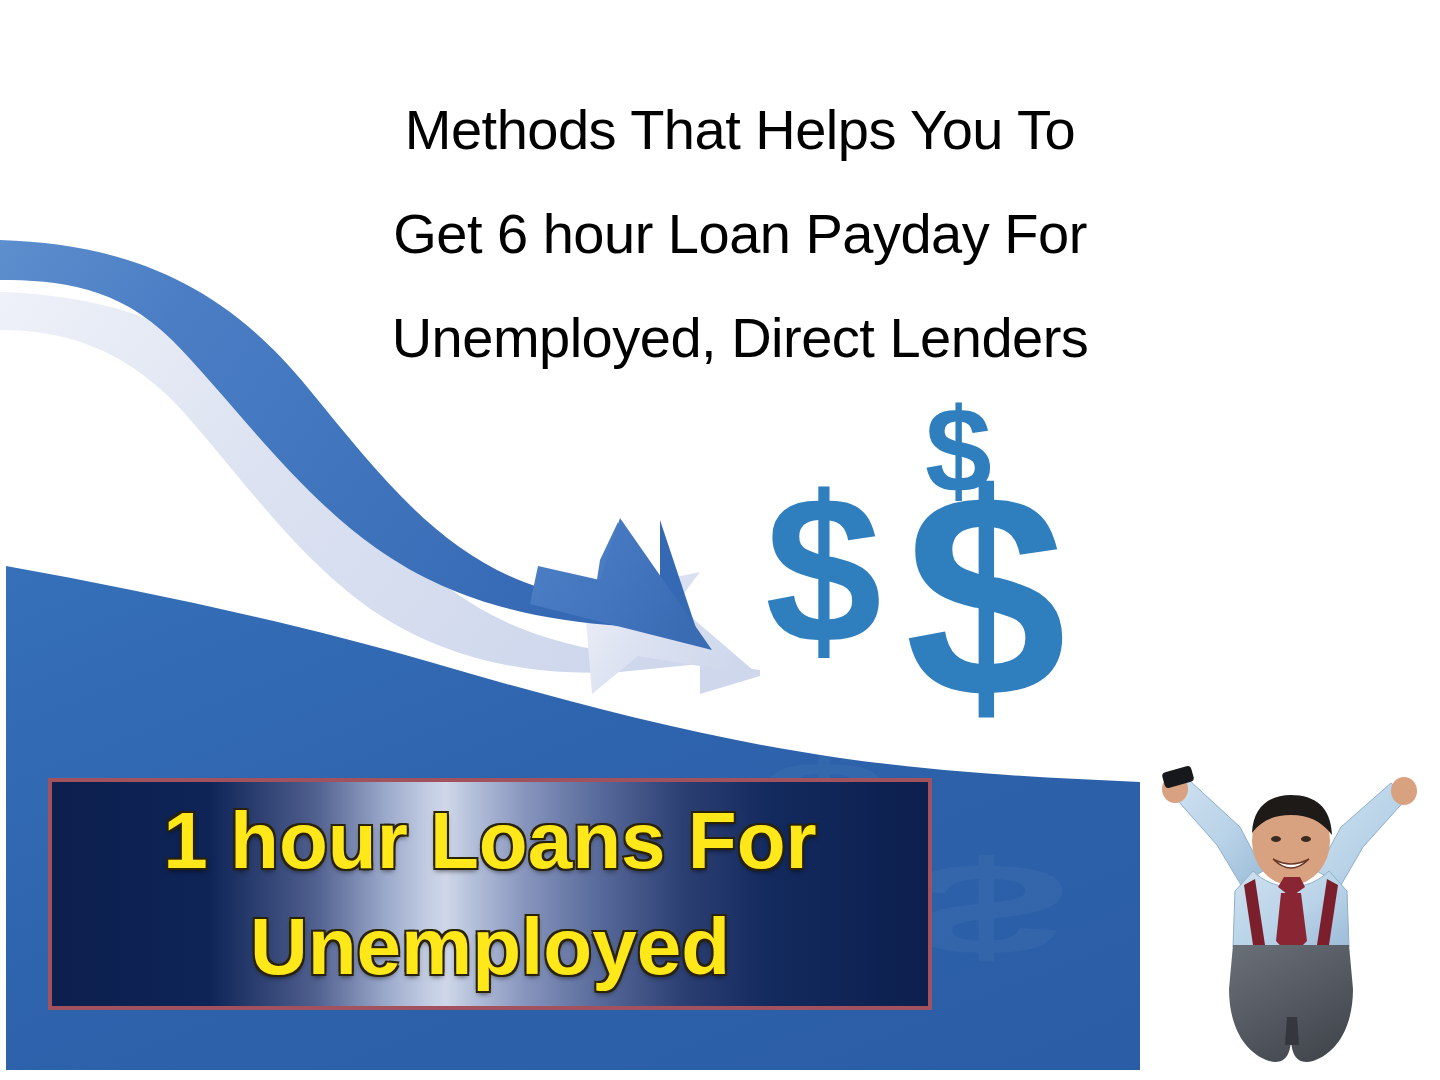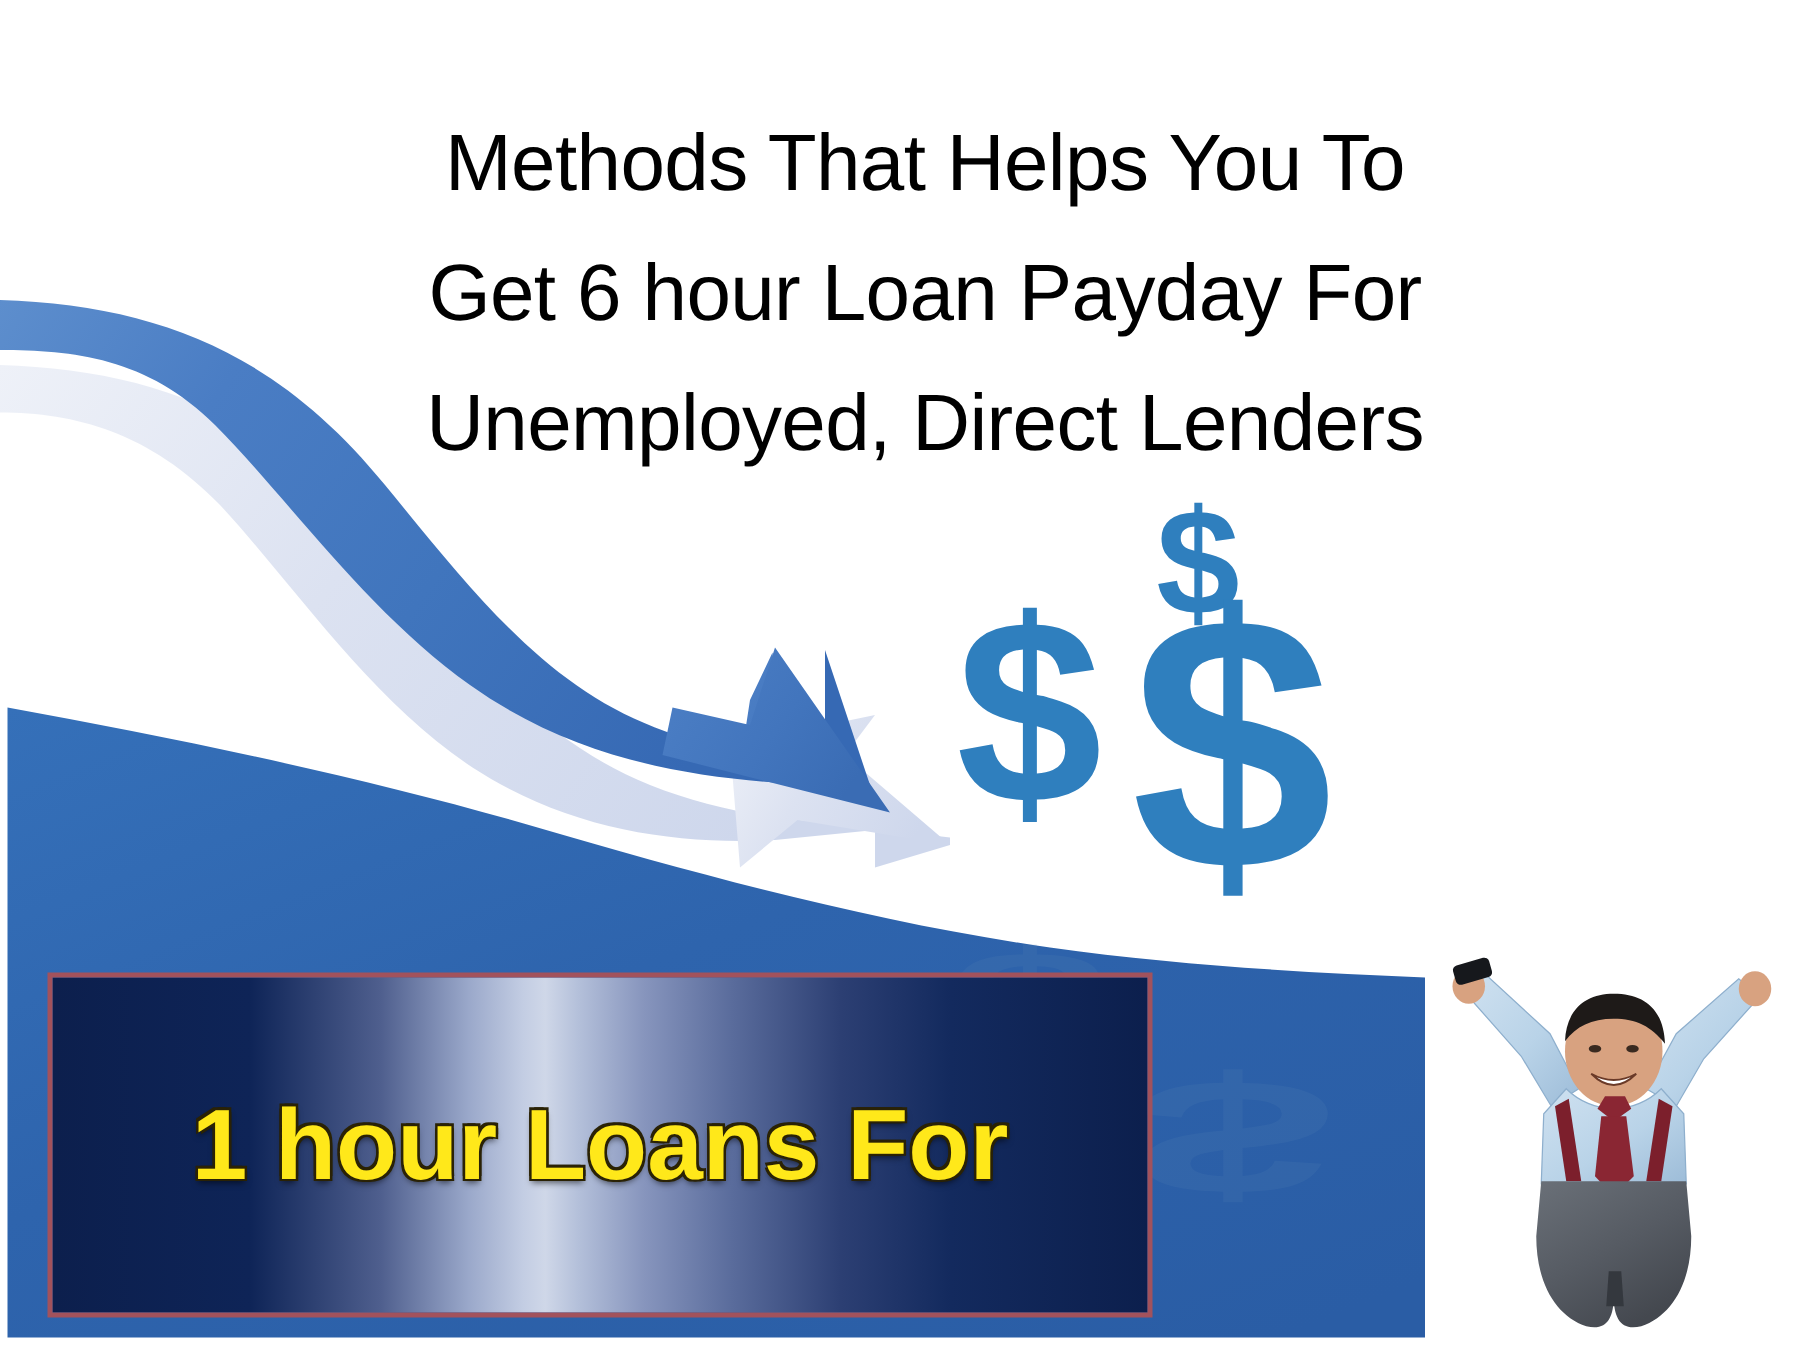--- a/index.html
+++ b/index.html
@@ -24,21 +24,21 @@
     position: absolute;
     left: 150px;
     top: 78px;
     width: 1180px;
     text-align: center;
     z-index: 40;
   }
   .title-line {
     display: block;
     font-family: "Liberation Sans", sans-serif;
-    font-size: 64px;
+    font-size: 56px;
     line-height: 104px;
     font-weight: 400;
     color: #000000;
     white-space: nowrap;
     letter-spacing: -0.5px;
   }
 
   
   .artwork {
     position: absolute;
@@ -98,24 +98,24 @@
     left: 1145px;
     top: 745px;
     width: 290px;
     height: 330px;
     z-index: 30;
   }
 
   
   .banner {
     position: absolute;
-    left: 38px;
+    left: 48px;
     top: 778px;
     width: 884px;
-    height: 276px;
+    height: 232px;
     border: 4px solid #a2525c;
     box-sizing: border-box;
     background:
       linear-gradient(to right,
         #0c1f4d 0%,
         #0e2457 18%,
         #4f5f8e 30%,
         #9aa8ca 38%,
         #c3cde3 43%,
         #cfd7e8 45%,
@@ -280,15 +280,16 @@
     <path fill="url(#gradTrouser)" d="M 88,200 L 204,200 L 208,244
              C 208,282 192,308 168,316
              C 152,320 146,310 146,292
              C 146,310 140,320 124,316
              C 100,308 84,282 84,244 Z"></path>
     <path fill="#34383e" d="M 142,272 L 152,272 L 154,300 L 140,300 Z"></path>
   </svg>
 
   <div class="banner">
     <span class="banner-line">1 hour Loans For</span>
+    <span class="banner-line">Unemployed</span>
   </div>
 
 </div>
 
 </body></html>

